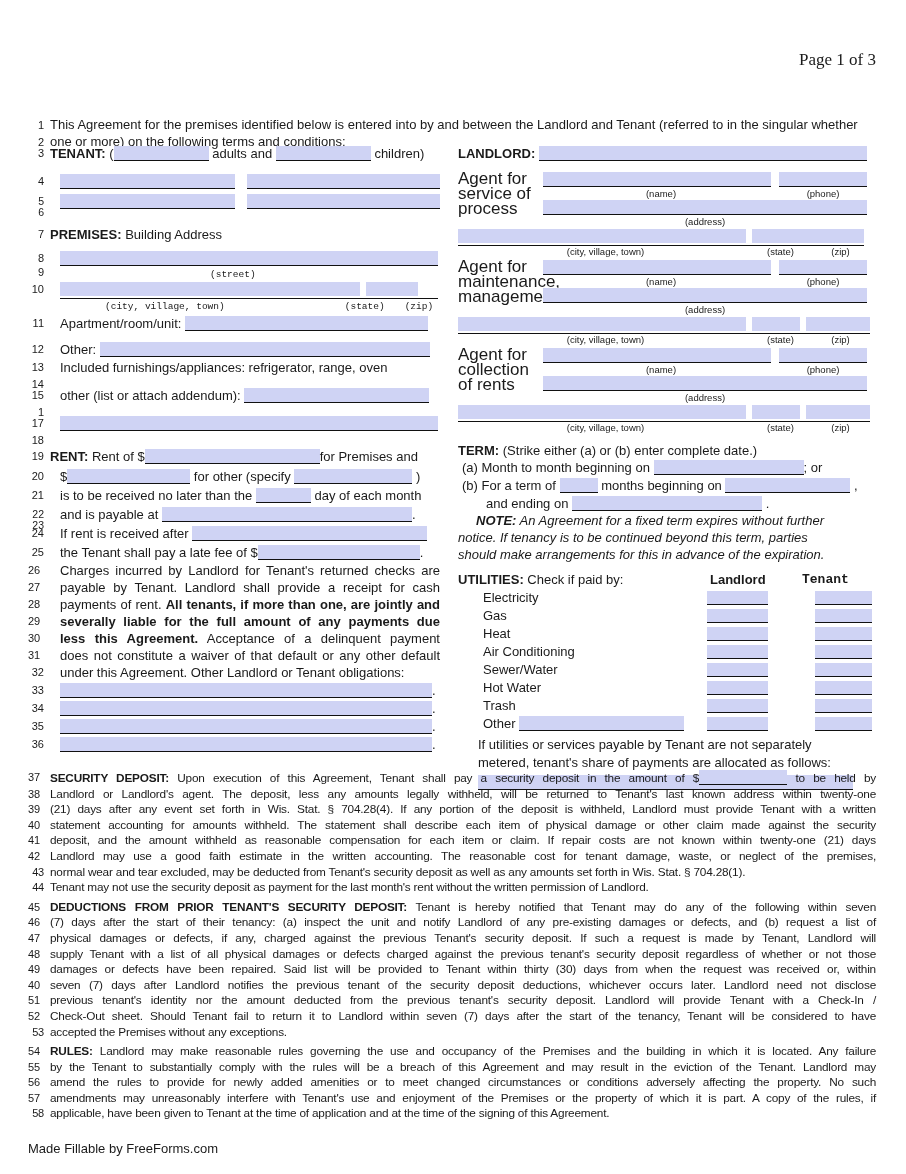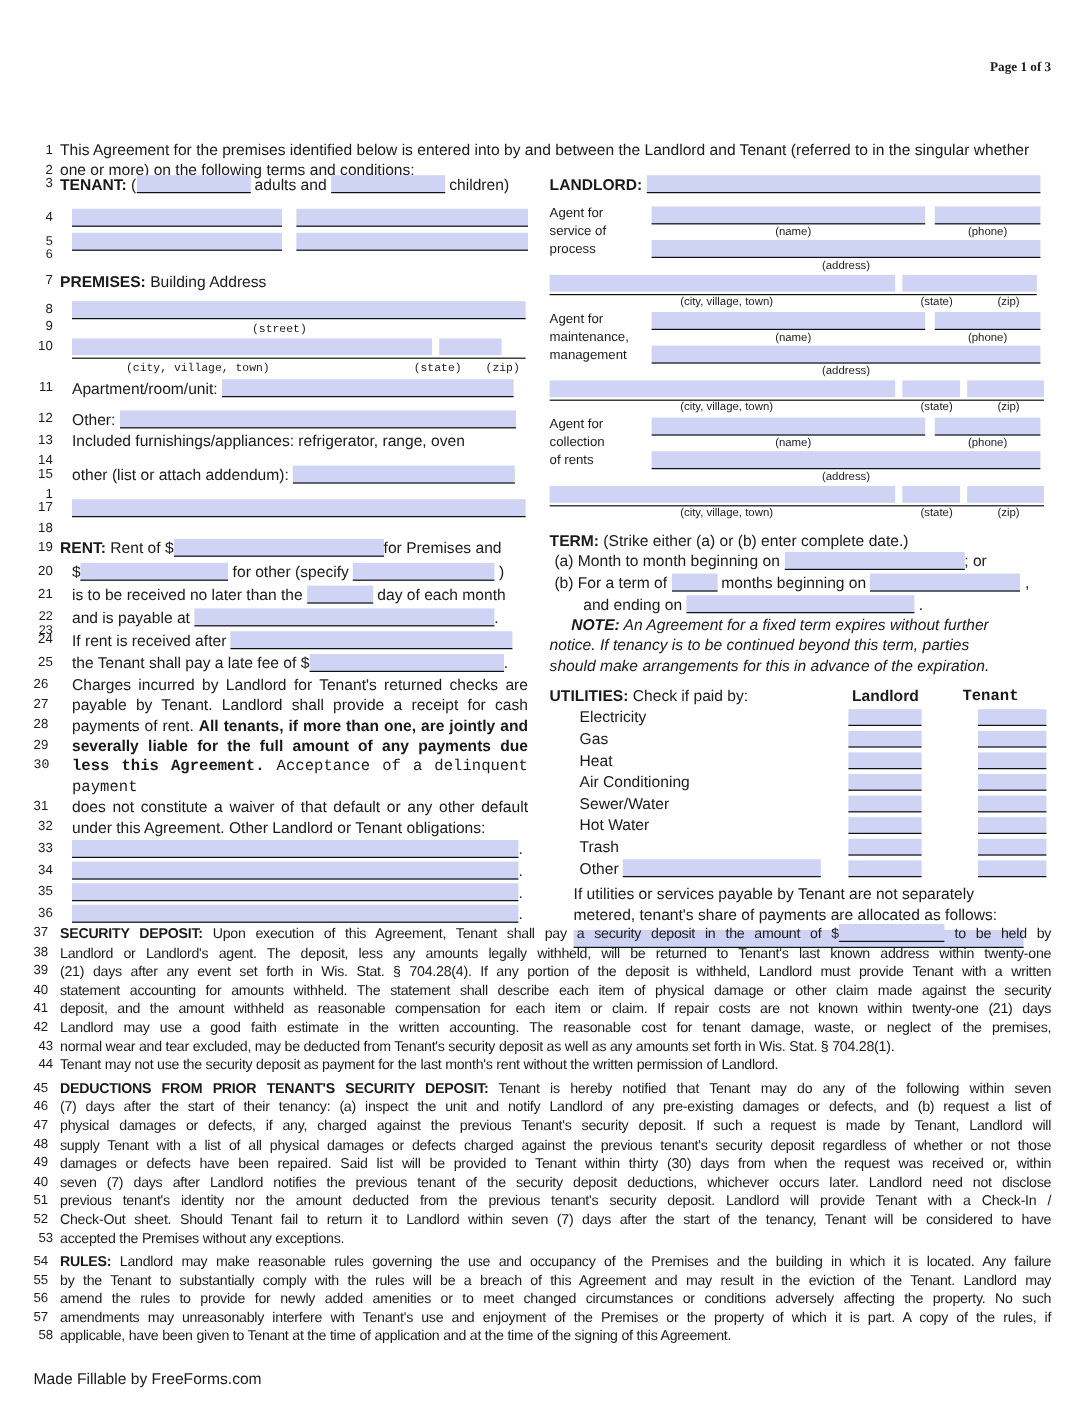--- a/index.html
+++ b/index.html
@@ -1,21 +1,21 @@
 <!DOCTYPE html>
 <html><head>
 <meta charset="utf-8">
 <style>
   html,body{margin:0;padding:0;background:#ffffff;}
   #page{position:relative;width:906px;height:1174px;background:#fff;
         font-family:"Liberation Sans","DejaVu Sans",sans-serif;color:#1a1a1a;overflow:hidden;}
   .serif{font-family:"Liberation Serif","DejaVu Serif",serif;}
   .b{font-weight:bold;}
   .i{font-style:italic;}
-  #page-label{position:absolute;top:50px;right:30px;font-size:11px;font-weight:bold;}
+  #page-label{position:absolute;top:50px;right:30px;font-size:17px;font-weight:normal;}
   #doc-title{position:absolute;top:72px;left:0;width:100%;text-align:center;
              font-size:26px;font-weight:bold;letter-spacing:.5px;}
   #intro{position:absolute;left:28px;top:117px;width:850px;}
   #left-col{position:absolute;left:28px;top:145px;width:412px;}
   #right-col{position:absolute;left:458px;top:145px;width:417px;font-size:13px;}
   #bottom{position:absolute;left:28px;top:766px;width:848px;}
   #footer{position:absolute;left:28px;top:1141px;font-size:13px;}
   .line{position:relative;line-height:17px;font-size:13px;min-height:17px;}
   .gut{padding-left:22px;}
   .num{position:absolute;left:0;top:0;width:16px;text-align:right;font-size:11px;line-height:inherit;}
@@ -23,21 +23,21 @@
   .fld{display:inline-block;height:14px;background:#cfd3f4;border-bottom:1px solid #111;vertical-align:-3px;}
   .fld.nou{border-bottom:none;vertical-align:-2px;}
   .spc{display:inline-block;}
   .ruwrap{display:inline-block;border-bottom:1px solid #111;white-space:nowrap;}
   .lab{font-size:9.5px;display:inline-block;line-height:11px;font-family:Liberation Mono, monospace;}
   .labrow{min-height:11px;line-height:11px;}
   .jt{text-align:justify;text-align-last:justify;}
   .emptyrow{min-height:11px;}
   
   .agent{display:flex;margin-top:2px;}
-  .agent-label{width:85px;flex:0 0 85px;line-height:15px;font-size:11px;white-space:nowrap;}
+  .agent-label{width:85px;flex:0 0 85px;line-height:15px;font-size:17px;white-space:nowrap;}
   .agent-fields{flex:1;}
   .fr{line-height:17px;min-height:17px;white-space:nowrap;}
   .caps{display:flex;}
   .caps span{display:block;text-align:center;font-size:9.5px;line-height:11px;}
   .cityrow{margin-top:1px;}
   
   .ut-head{position:relative;height:18px;line-height:18px;}
   .ut-col{position:absolute;top:0;font-weight:bold;}
   .utr{position:relative;height:18px;line-height:18px;}
   .utr .utname{padding-left:25px;}
@@ -82,21 +82,21 @@
       <div class="line gut " style="margin-top: 5px;"><span class="num">19</span><span class="b ">RENT:</span><span>  Rent of $</span><span class="fld" style="width: 175px;"></span><span>for Premises and</span></div>
       <div class="line gut " style="margin-top: 3px; padding-left: 32px;"><span class="num">20</span><span>$</span><span class="fld" style="width: 123px;"></span><span> for other (specify </span><span class="fld" style="width: 118px;"></span><span> )</span></div>
       <div class="line gut " style="margin-top: 2px; padding-left: 32px;"><span class="num">21</span><span>is to be received no later than the </span><span class="fld" style="width: 55px;"></span><span> day of each month</span></div>
       <div class="line gut " style="margin-top: 2px; padding-left: 32px;"><span class="num stack">22<br>23</span><span>and is payable at </span><span class="fld" style="width: 250px;"></span><span>.</span></div>
       <div class="line gut " style="margin-top: 2px; padding-left: 32px;"><span class="num">24</span><span>If rent is received after </span><span class="fld" style="width: 235px;"></span></div>
       <div class="line gut " style="margin-top: 2px; padding-left: 32px;"><span class="num">25</span><span>the Tenant shall pay a late fee of $</span><span class="fld" style="width: 162px;"></span><span>.</span></div>
       <div class="line gut jt" style="margin-top: 1px; padding-left: 32px;"><span class="num">26</span><span>Charges incurred by Landlord for Tenant's returned checks are</span></div>
       <div class="line gut jt" style="padding-left: 32px;"><span class="num">27</span><span>payable by Tenant. Landlord shall provide a receipt for cash</span></div>
       <div class="line gut jt" style="padding-left: 32px;"><span class="num">28</span><span>payments of rent. </span><span class="b ">All tenants, if more than one, are jointly and</span></div>
       <div class="line gut jt" style="padding-left: 32px;"><span class="num">29</span><span class="b ">severally liable for the full amount of any payments due</span></div>
-      <div class="line gut jt" style="padding-left: 32px; font-family: Liberation Mono, monospace;"><span class="num">30</span><span class="b ">less this Agreement.</span><span> Acceptance of a delinquent payment</span></div>
+      <div class="line gut jt" style="padding-left: 32px;"><span class="num">30</span><span class="b ">less this Agreement.</span><span> Acceptance of a delinquent payment</span></div>
       <div class="line gut jt" style="padding-left: 32px;"><span class="num">31</span><span>does not constitute a waiver of that default or any other default</span></div>
       <div class="line gut " style="padding-left: 32px;"><span class="num">32</span><span>under this Agreement. Other Landlord or Tenant obligations:</span></div>
       <div class="line gut " style="margin-top: 1px; padding-left: 32px;"><span class="num">33</span><span class="fld" style="width: 372px;"></span><span>.</span></div>
       <div class="line gut " style="margin-top: 1px; padding-left: 32px;"><span class="num">34</span><span class="fld" style="width: 372px;"></span><span>.</span></div>
       <div class="line gut " style="margin-top: 1px; padding-left: 32px;"><span class="num">35</span><span class="fld" style="width: 372px;"></span><span>.</span></div>
       <div class="line gut " style="margin-top: 1px; padding-left: 32px;"><span class="num">36</span><span class="fld" style="width: 372px;"></span><span>.</span></div>
     </div>
   <div id="right-col">
       <div class="line "><span class="b ">LANDLORD: </span><span class="fld" style="width: 328px;"></span></div>
       <div class="agent" style="margin-top: 9px;">

